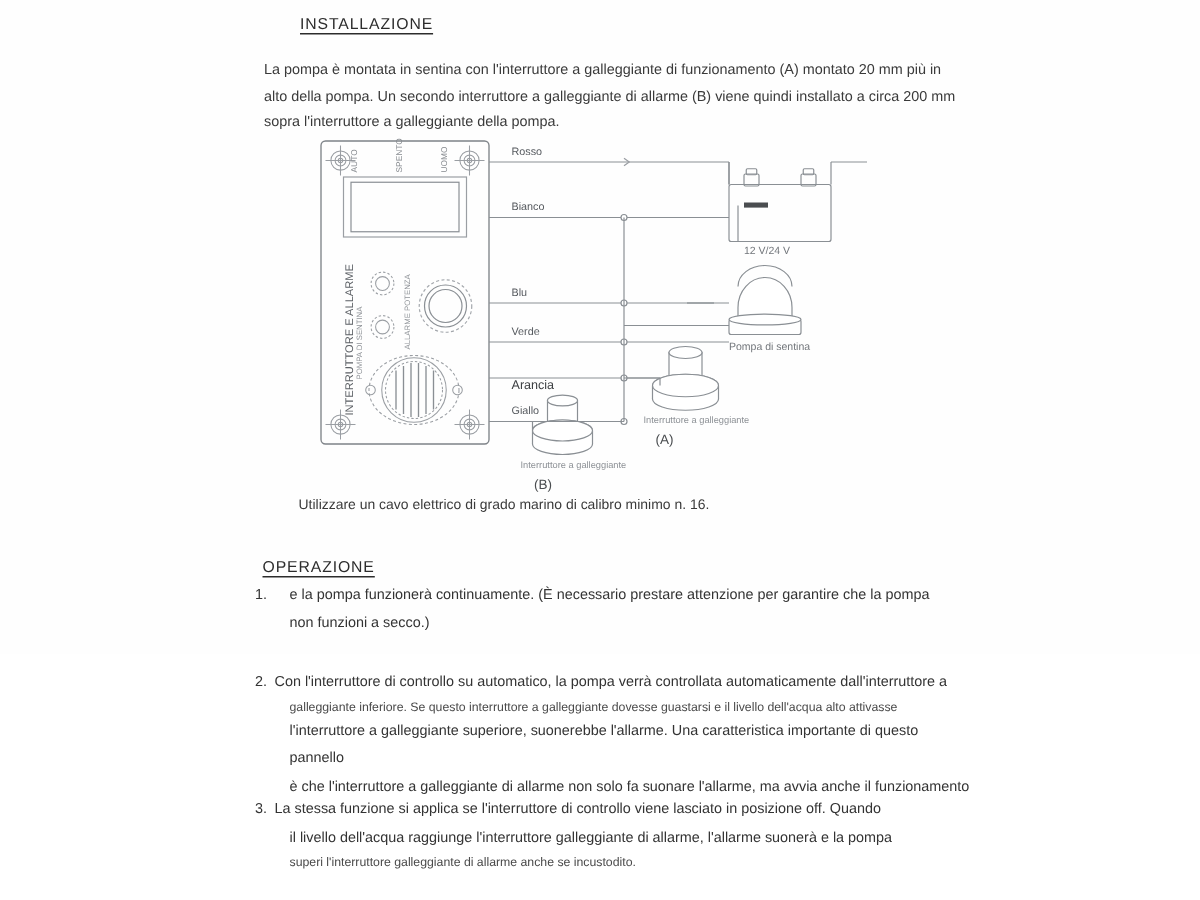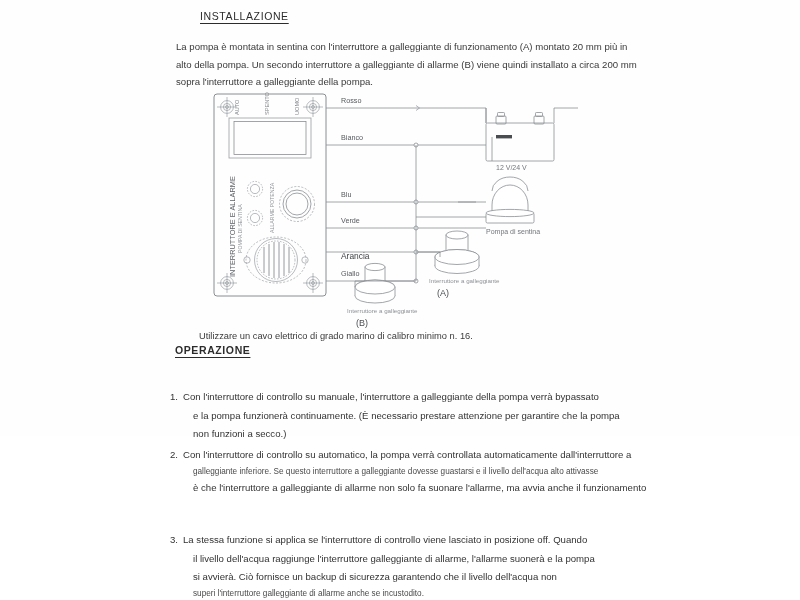--- a/index.html
+++ b/index.html
@@ -245,43 +245,42 @@
     <div class="lbl mid" style="left:296px; top:79px;">12 V/24 V</div>
     <div class="lbl mid" style="left:286px; top:143px;">Pompa di sentina</div>
     <div class="lbl faint" style="left:229px; top:192px;">Interruttore a galleggiante</div>
     <div class="lbl ab" style="left:237px; top:203px;">(A)</div>
     <div class="lbl faint" style="left:147px; top:222px;">Interruttore a galleggiante</div>
     <div class="lbl ab" style="left:156px; top:233px;">(B)</div>
   </div>
 
   <div class="caption-note" style="left:175px; top:331px;padding-left:24px;">Utilizzare un cavo elettrico di grado marino di calibro minimo n. 16.</div>
 
-  <div class="heading" style="left:175px; top:344px;font-weight:bold;">OPERAZIONE</div>
+  <div class="heading" style="left:175px; top:372px;">OPERAZIONE</div>
 
   <div class="list-item" style="left:170px; top:388px; width:470px;">
     <span class="num">1.</span>
     <span class="body">
-      <span>Con l'interruttore di controllo su manuale, l'interruttore a galleggiante della pompa verrà bypassato</span>
       <span class="cont">e la pompa funzionerà continuamente. (È necessario prestare attenzione per garantire che la pompa</span>
       <span class="cont">non funzioni a secco.)</span>
     </span>
   </div>
 
   <div class="list-item" style="left:170px; top:446px; width:480px;">
     <span class="num">2.</span>
     <span class="body">
       <span>Con l'interruttore di controllo su automatico, la pompa verrà controllata automaticamente dall'interruttore a</span>
       <span class="cont tiny-line">galleggiante inferiore. Se questo interruttore a galleggiante dovesse guastarsi e il livello dell'acqua alto attivasse</span>
+      <span class="cont">l'interruttore a galleggiante superiore, suonerebbe l'allarme. Una caratteristica importante di questo pannello</span>
       <span class="cont">è che l'interruttore a galleggiante di allarme non solo fa suonare l'allarme, ma avvia anche il funzionamento</span>
     </span>
   </div>
 
   <div class="list-item" style="left:170px; top:531px; width:480px;">
     <span class="num">3.</span>
     <span class="body">
       <span>La stessa funzione si applica se l'interruttore di controllo viene lasciato in posizione off. Quando</span>
       <span class="cont">il livello dell'acqua raggiunge l'interruttore galleggiante di allarme, l'allarme suonerà e la pompa</span>
-      <span class="cont">si avvierà. Ciò fornisce un backup di sicurezza garantendo che il livello dell'acqua non</span>
       <span class="tiny-line">superi l'interruttore galleggiante di allarme anche se incustodito.</span>
     </span>
   </div>
 
 </div>
 
 </body></html>

